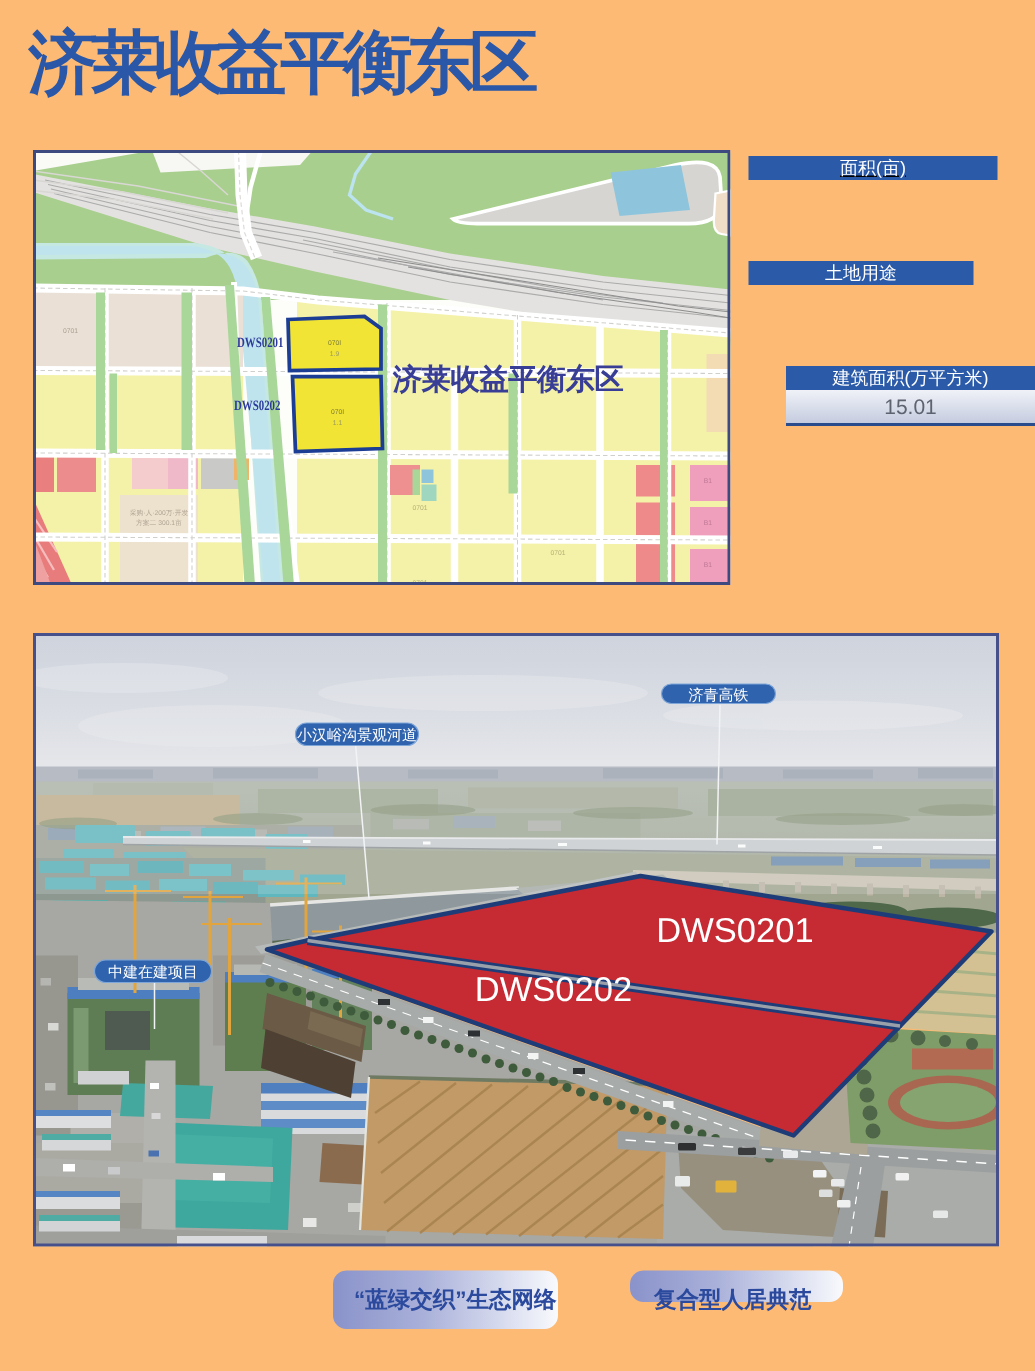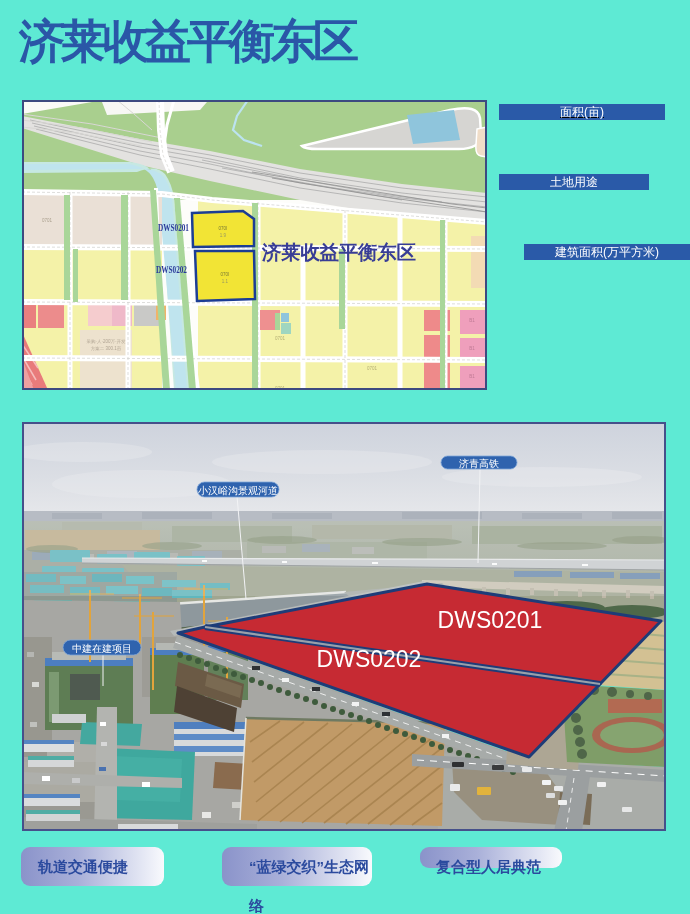--- a/index.html
+++ b/index.html
@@ -1,16 +1,16 @@
 <!DOCTYPE html>
 <html><head>
 <meta charset="utf-8">
 <style>
   html,body{margin:0;padding:0;background:#ffffff;}
-  #page{position:relative;width:690px;height:914px;background:#5eead4;overflow:hidden;
+  #page{position:relative;width:690px;height:914px;background:#fdba74;overflow:hidden;
         font-family:"Liberation Sans", sans-serif;}
   .abs{position:absolute;}
 </style>
 </head>
 <body>
 <div id="page">
 
   <div class="abs" style="left:19px;top:11px;width:420px;font-size:46px;font-weight:bold;color:#2A57A7;letter-spacing:-4px;">济莱收益平衡东区</div>
 
   <div class="abs" style="left:22px;top:100px;width:465px;height:290px;">
@@ -189,20 +189,21 @@
   <div class="abs" style="left:499px;top:174px;width:150px;">
 
     <div style="height:16px;background:#2A5AA8;color:#fff;font-size:12px;text-align:center;line-height:16px;">土地用途</div>
 
   </div>
 
   <div class="abs" style="left:524px;top:244px;width:166px;">
 
     <div style="height:16px;background:#2A5AA8;color:#fff;font-size:12px;text-align:center;line-height:16px;">建筑面积(万平方米)</div>
 
+    <div style="height:22px;background:linear-gradient(#F0F2F8,#C5CCDF);border-bottom:2px solid #2B4C8C;color:#5E6370;font-size:14px;text-align:center;line-height:22px;">15.01</div>
   </div>
 
   <div class="abs" style="left:22px;top:422px;width:644px;height:409px;">
     <svg width="644" height="409" viewBox="0 0 644 409">
       <defs>
         <linearGradient id="sky" x1="0" y1="0" x2="0" y2="1">
           <stop offset="0" stop-color="#CED3DD"></stop>
           <stop offset="0.55" stop-color="#DBDEE4"></stop>
           <stop offset="1" stop-color="#E8E9EC"></stop>
         </linearGradient>
@@ -613,19 +614,18 @@
 
       <line x1="81" y1="231" x2="81" y2="264" stroke="#F2F3F5" stroke-width="1"></line>
 
       <rect x="41" y="218" width="78" height="15" rx="7.5" fill="#2F63AE" stroke="#7FA6D8" stroke-width="0.8"></rect>
       <text x="80" y="229.5" font-family="Liberation Sans, sans-serif" font-size="10" fill="#FFFFFF" text-anchor="middle">中建在建项目</text>
 
       <rect x="1" y="1" width="642" height="407" fill="none" stroke="#46508A" stroke-width="2"></rect>
     </svg>
   </div>
 
-  <div class="abs" style="left:21px;top:847px;width:143px;height:39px;border-radius:9px;background:linear-gradient(to right,#8A93CA 0%,#A9B0D9 40%,#E4E7F4 85%,#F9FAFD 100%);color:#2B4A9E;font-size:15px;font-weight:bold;line-height:39px;padding-left:17px;box-sizing:border-box;">轨道交通便捷</div>
-
-  <div class="abs" style="left:222px;top:847px;width:150px;height:39px;border-radius:9px;background:linear-gradient(to right,#8A93CA 0%,#A9B0D9 40%,#E4E7F4 85%,#F9FAFD 100%);color:#2B4A9E;font-size:15px;font-weight:bold;line-height:39px;padding-left:27px;box-sizing:border-box;">“蓝绿交织”生态网络</div>
+
+  <div class="abs" style="left:222px;top:847px;width:150px;height:39px;border-radius:9px;background:linear-gradient(to right,#8A93CA 0%,#A9B0D9 40%,#E4E7F4 85%,#F9FAFD 100%);color:#2B4A9E;font-size:15px;font-weight:bold;line-height:39px;padding-left:14px;box-sizing:border-box;">“蓝绿交织”生态网络</div>
 
   <div class="abs" style="left:420px;top:847px;width:142px;height:21px;border-radius:9px;background:linear-gradient(to right,#8A93CA 0%,#A9B0D9 40%,#E4E7F4 85%,#F9FAFD 100%);color:#2B4A9E;font-size:15px;font-weight:bold;line-height:39px;padding-left:16px;box-sizing:border-box;">复合型人居典范</div>
 
 </div>
 
 </body></html>

